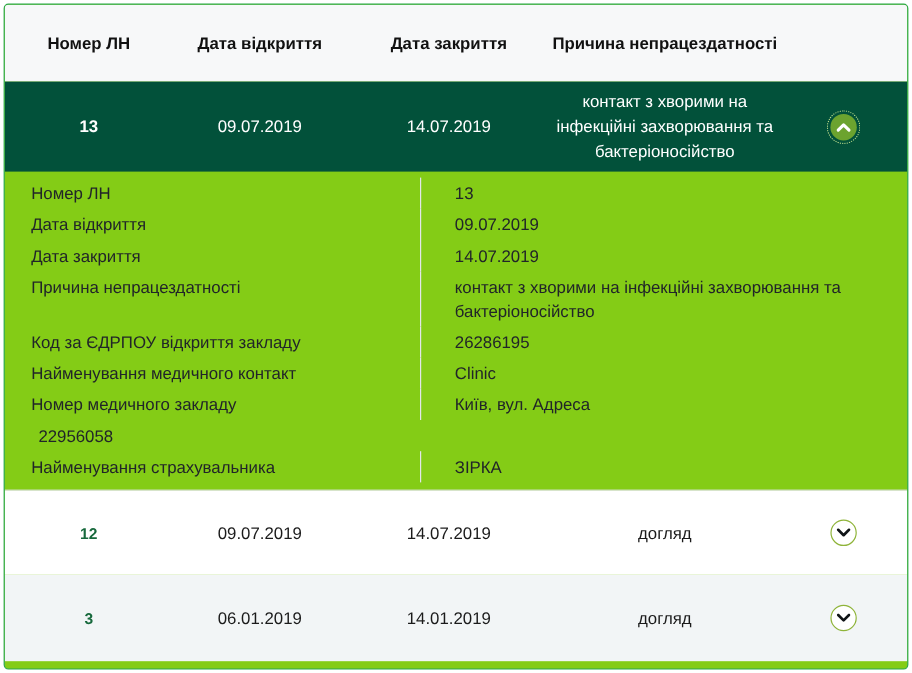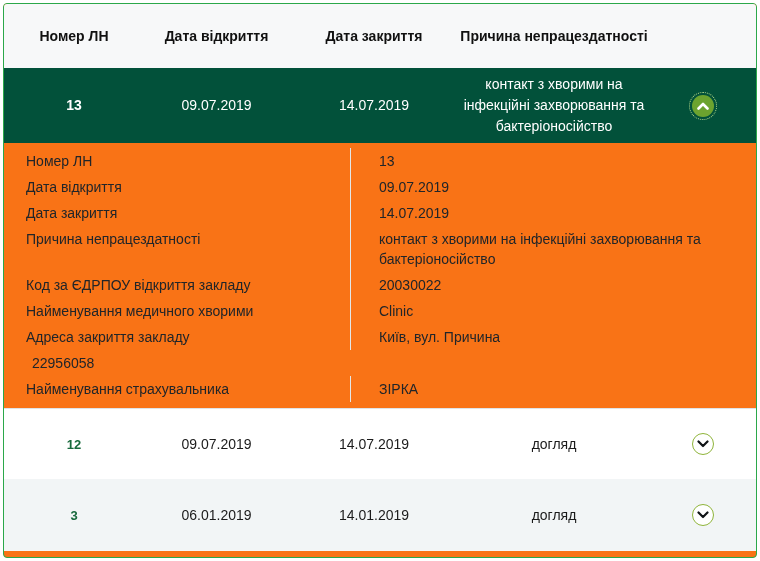--- a/index.html
+++ b/index.html
@@ -5,21 +5,21 @@
   * { margin: 0; padding: 0; box-sizing: border-box; }
   html, body { background: #ffffff; width: 760px; height: 561px; overflow: hidden; }
   body { font-family: "Liberation Sans", sans-serif; color: #1b1b1b; }
 
   .container {
     margin: 3px;
     width: 754px;
     border: 1px solid #2BA84A;
     border-radius: 4px;
     overflow: hidden;
-    background: #f97316;
+    background: #84cc16;
     padding-bottom: 6px;
   }
 
   
   .grid-row {
     display: grid;
     grid-template-columns: 140px 145px 170px 190px 1fr;
     align-items: center;
   }
   .cell { text-align: center; font-size: 14px; }
@@ -131,29 +131,29 @@
     <div class="detail-row">
       <div class="detail-label">Дата закриття</div>
       <div class="detail-value">14.07.2019</div>
     </div>
     <div class="detail-row">
       <div class="detail-label">Причина непрацездатності</div>
       <div class="detail-value">контакт з хворими на інфекційні захворювання та бактеріоносійство</div>
     </div>
     <div class="detail-row">
       <div class="detail-label">Код за ЄДРПОУ відкриття закладу</div>
-      <div class="detail-value">20030022</div>
+      <div class="detail-value">26286195</div>
     </div>
     <div class="detail-row">
-      <div class="detail-label">Найменування медичного хворими</div>
+      <div class="detail-label">Найменування медичного контакт</div>
       <div class="detail-value">Clinic</div>
     </div>
     <div class="detail-row">
-      <div class="detail-label">Адреса закриття закладу</div>
-      <div class="detail-value">Київ, вул. Причина</div>
+      <div class="detail-label">Номер медичного закладу</div>
+      <div class="detail-value">Київ, вул. Адреса</div>
     </div>
     <div class="detail-row">
       <div class="detail-value">22956058</div>
     </div>
     <div class="detail-row">
       <div class="detail-label">Найменування страхувальника</div>
       <div class="detail-value">ЗІРКА</div>
     </div>
   </div>
 

